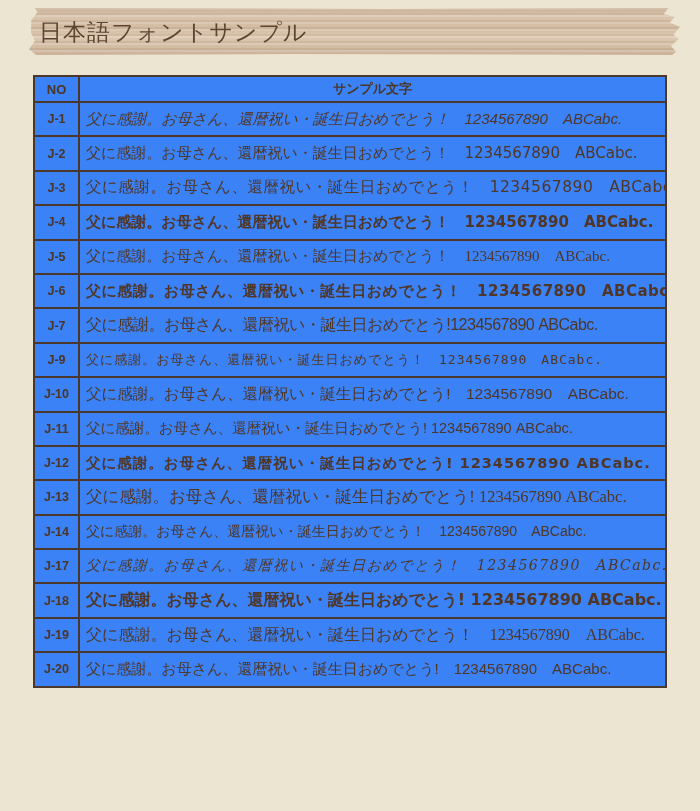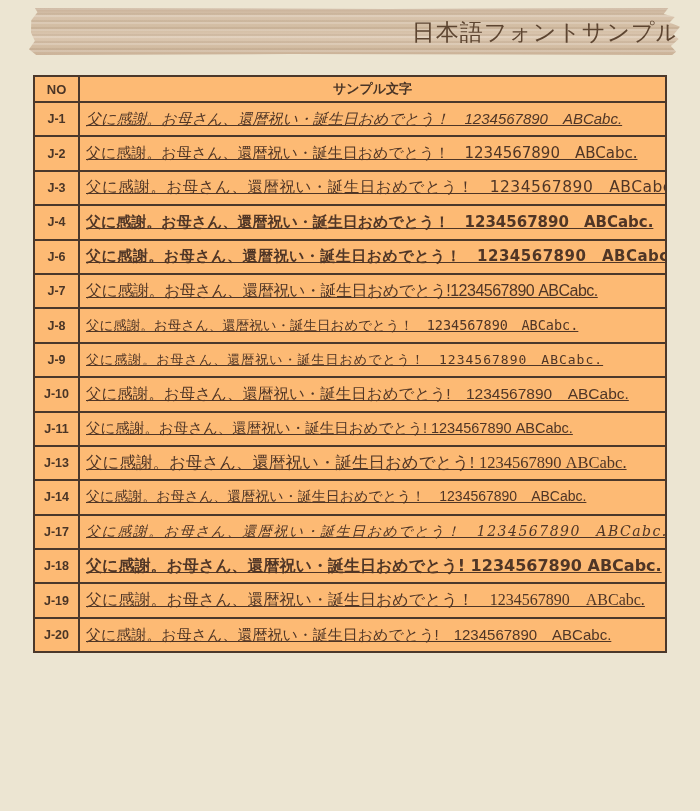--- a/index.html
+++ b/index.html
@@ -33,31 +33,30 @@
       99.8% 66%, 98.6% 81%, 99.4% 93%, 98.8% 100%,
       40% 98%, 1.1% 100%, 0% 88%, 0.9% 70%, 0.3% 52%);
   }
   .tape-title {
     line-height: 49px;
     padding-left: 10px;
     font-size: 23px;
     letter-spacing: 1px;
     color: #5d4531;
     font-family: "Liberation Sans", sans-serif;
-    text-align: right;
   }
   
   table.font-table {
     position: absolute;
     left: 33px;
     top: 75px;
     width: 634px;
     border-collapse: collapse;
     table-layout: fixed;
-    background: #fdba74;
+    background: #3b82f6;
     color: #503626;
   }
   .font-table th, .font-table td {
     border: 2px solid #4b382b;
     overflow: hidden;
     white-space: nowrap;
   }
   .font-table th {
     height: 22px;
     font-size: 13px;
@@ -73,21 +72,20 @@
     font-weight: bold;
     font-family: "Liberation Sans", sans-serif;
     color: #4a3526;
     border-radius: 10px;
   }
   .font-table td.sample {
     height: 32.4px;
     padding: 0 6px;
     text-align: left;
     vertical-align: middle;
-    text-decoration: underline;
   }
   
   .f1  { font-family: "Liberation Sans", sans-serif; font-style: italic; font-size: 15px; }
   .f2  { font-family: "DejaVu Sans", sans-serif; font-size: 15px; }
   .f3  { font-family: "DejaVu Sans", sans-serif; font-size: 15.5px; letter-spacing: 0.5px; }
   .f4  { font-family: "DejaVu Sans", sans-serif; font-weight: bold; font-size: 15px; }
   .f5  { font-family: "Liberation Serif", serif; font-size: 15px; }
   .f6  { font-family: "DejaVu Sans", sans-serif; font-weight: bold; font-size: 15px; letter-spacing: 0.5px; }
   .f7  { font-family: "Liberation Sans", sans-serif; font-size: 16px; letter-spacing: -0.5px; }
   .f8  { font-family: "DejaVu Sans Mono", monospace; font-size: 13.5px; }
@@ -133,42 +131,46 @@
     </tr>
     <tr>
       <td class="no">J-3</td>
       <td class="sample f3">父に感謝。お母さん、還暦祝い・誕生日おめでとう！　1234567890　ABCabc.</td>
     </tr>
     <tr>
       <td class="no">J-4</td>
       <td class="sample f4">父に感謝。お母さん、還暦祝い・誕生日おめでとう！　1234567890　ABCabc.</td>
     </tr>
     <tr>
+      <td class="no">J-5</td>
+      <td class="sample f5">父に感謝。お母さん、還暦祝い・誕生日おめでとう！　1234567890　ABCabc.</td>
+    </tr>
+    <tr>
       <td class="no">J-6</td>
       <td class="sample f6">父に感謝。お母さん、還暦祝い・誕生日おめでとう！　1234567890　ABCabc.</td>
     </tr>
     <tr>
       <td class="no">J-7</td>
       <td class="sample f7">父に感謝。お母さん、還暦祝い・誕生日おめでとう!1234567890 ABCabc.</td>
-    </tr>
-    <tr>
-      <td class="no">J-8</td>
-      <td class="sample f8">父に感謝。お母さん、還暦祝い・誕生日おめでとう！　1234567890　ABCabc.</td>
     </tr>
     <tr>
       <td class="no">J-9</td>
       <td class="sample f9">父に感謝。お母さん、還暦祝い・誕生日おめでとう！　1234567890　ABCabc.</td>
     </tr>
     <tr>
       <td class="no">J-10</td>
       <td class="sample f10">父に感謝。お母さん、還暦祝い・誕生日おめでとう!　1234567890　ABCabc.</td>
     </tr>
     <tr>
       <td class="no">J-11</td>
       <td class="sample f11">父に感謝。お母さん、還暦祝い・誕生日おめでとう! 1234567890 ABCabc.</td>
+    </tr>
+    <tr>
+      <td class="no">J-12</td>
+      <td class="sample f12">父に感謝。お母さん、還暦祝い・誕生日おめでとう! 1234567890 ABCabc.</td>
     </tr>
     <tr>
       <td class="no">J-13</td>
       <td class="sample f13">父に感謝。お母さん、還暦祝い・誕生日おめでとう! 1234567890 ABCabc.</td>
     </tr>
     <tr>
       <td class="no">J-14</td>
       <td class="sample f14">父に感謝。お母さん、還暦祝い・誕生日おめでとう！　1234567890　ABCabc.</td>
     </tr>
     <tr>

